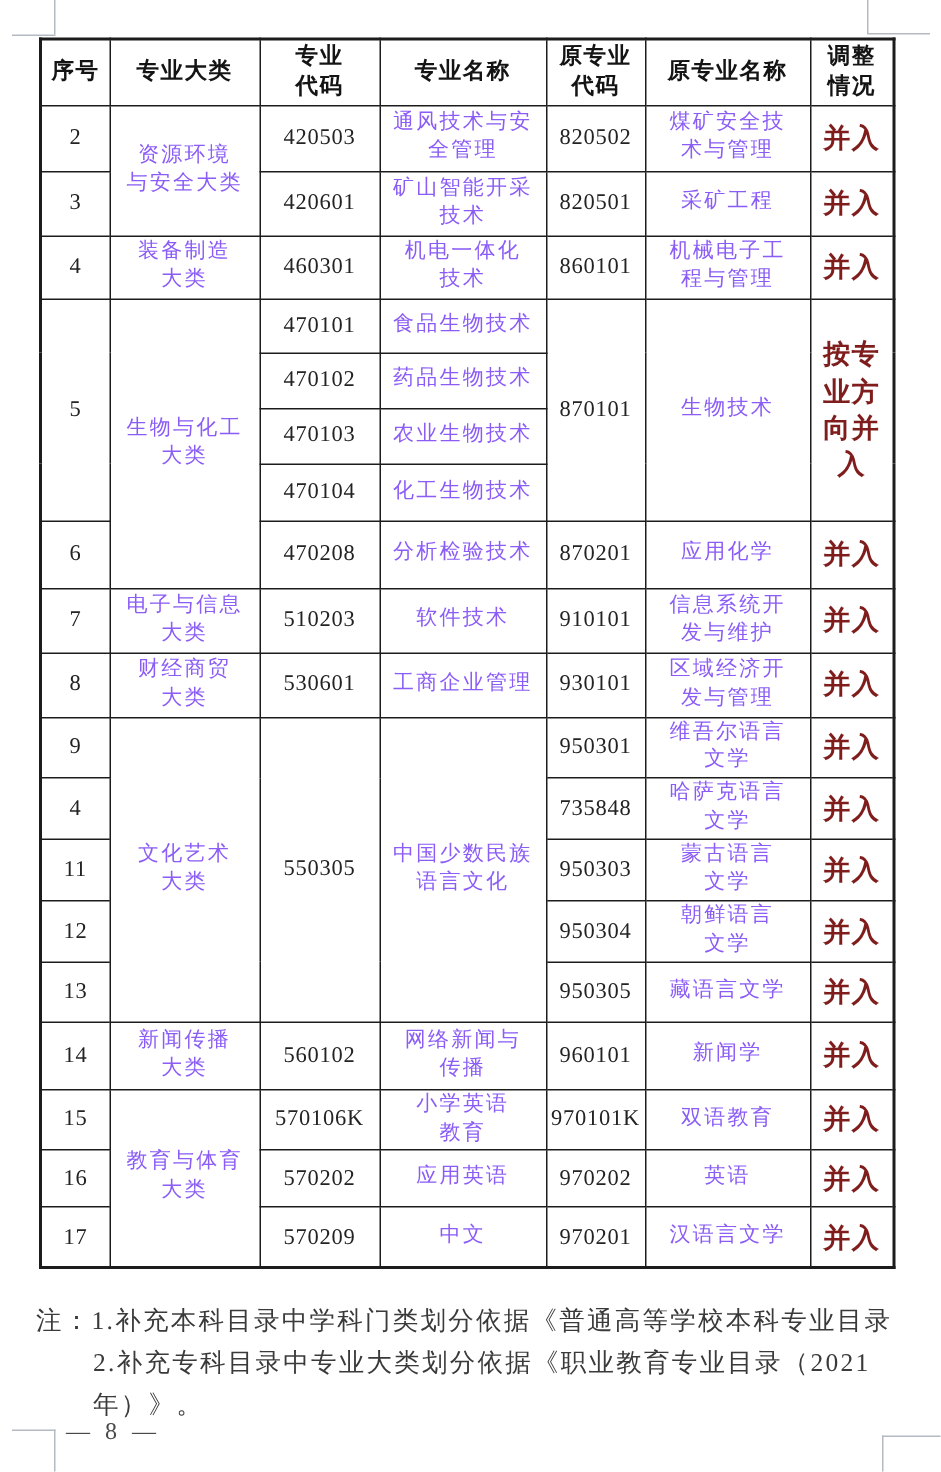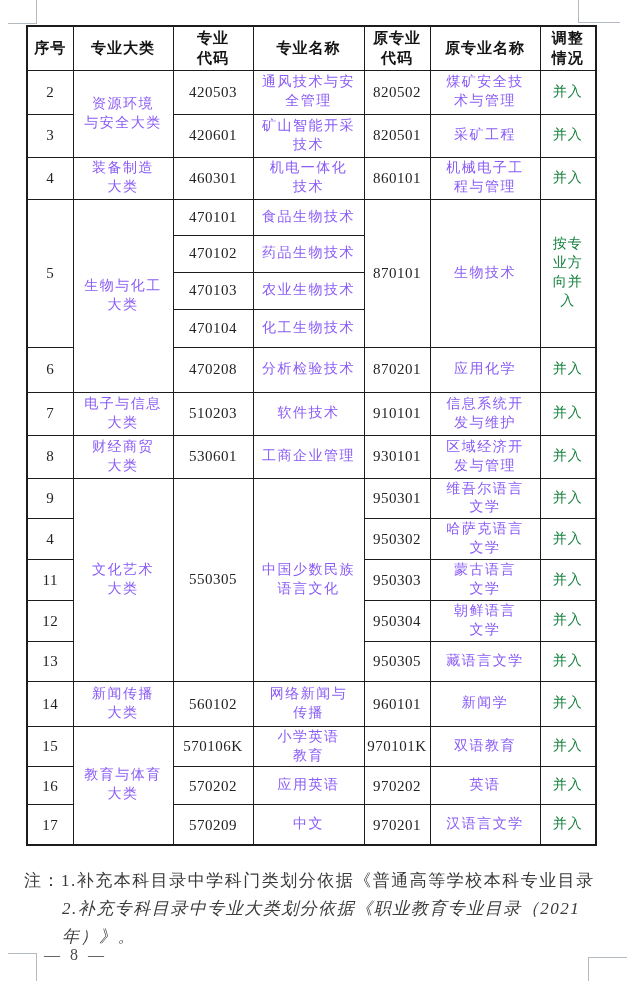--- a/index.html
+++ b/index.html
@@ -24,30 +24,30 @@
     border:1px solid #1c1c1c;
     text-align:center; vertical-align:middle;
     padding:1px 2px;
     white-space:pre-line;
     line-height:1.35;
     overflow:hidden;
   }
   td.th   { font-weight:bold; color:#141414; font-size:15px; letter-spacing:1px; line-height:1.3; }
   td.num  { font-size:15px; color:#232323; letter-spacing:0.5px; }
   td.cn   { font-size:14px; color:#8b5cf6; letter-spacing:1.5px; }
-  td.st   { font-size:14px; color:#15803d; letter-spacing:1px; }
+  td.st   { font-size:18px; color:#7f1d1d; letter-spacing:1px;font-weight:bold; }
 
   
   .notes {
     position:absolute; left:24px; top:867px; width:596px;
     font-size:17px; color:#3a3a3a; letter-spacing:1.5px;
     line-height:28px;
   }
   .notes .line2 { padding-left:49px; }
-  .notes .line3 { padding-left:38px;font-style:italic; }
+  .notes .line3 { padding-left:38px; }
 
   
   .pagenum {
     position:absolute; left:44px; top:946px;
     font-size:16px; color:#4a4a4a; letter-spacing:3px;
   }
 
   
   .mark { position:absolute; background:#b3bac1; }
   .m-tl-v { left:36px;  top:0;     width:1px;  height:23px; }
@@ -198,21 +198,21 @@
       <td class="num" rowspan="5">550305</td>
       <td class="cn" rowspan="5">中国少数民族
 语言文化</td>
       <td class="num">950301</td>
       <td class="cn">维吾尔语言
 文学</td>
       <td class="st">并入</td>
     </tr>
     <tr style="height:38px">
       <td class="num">4</td>
-      <td class="num">950302</td>
+      <td class="num">735848</td>
       <td class="cn">哈萨克语言
 文学</td>
       <td class="st">并入</td>
     </tr>
     <tr style="height:38px">
       <td class="num">11</td>
       <td class="num">950303</td>
       <td class="cn">蒙古语言
 文学</td>
       <td class="st">并入</td>

